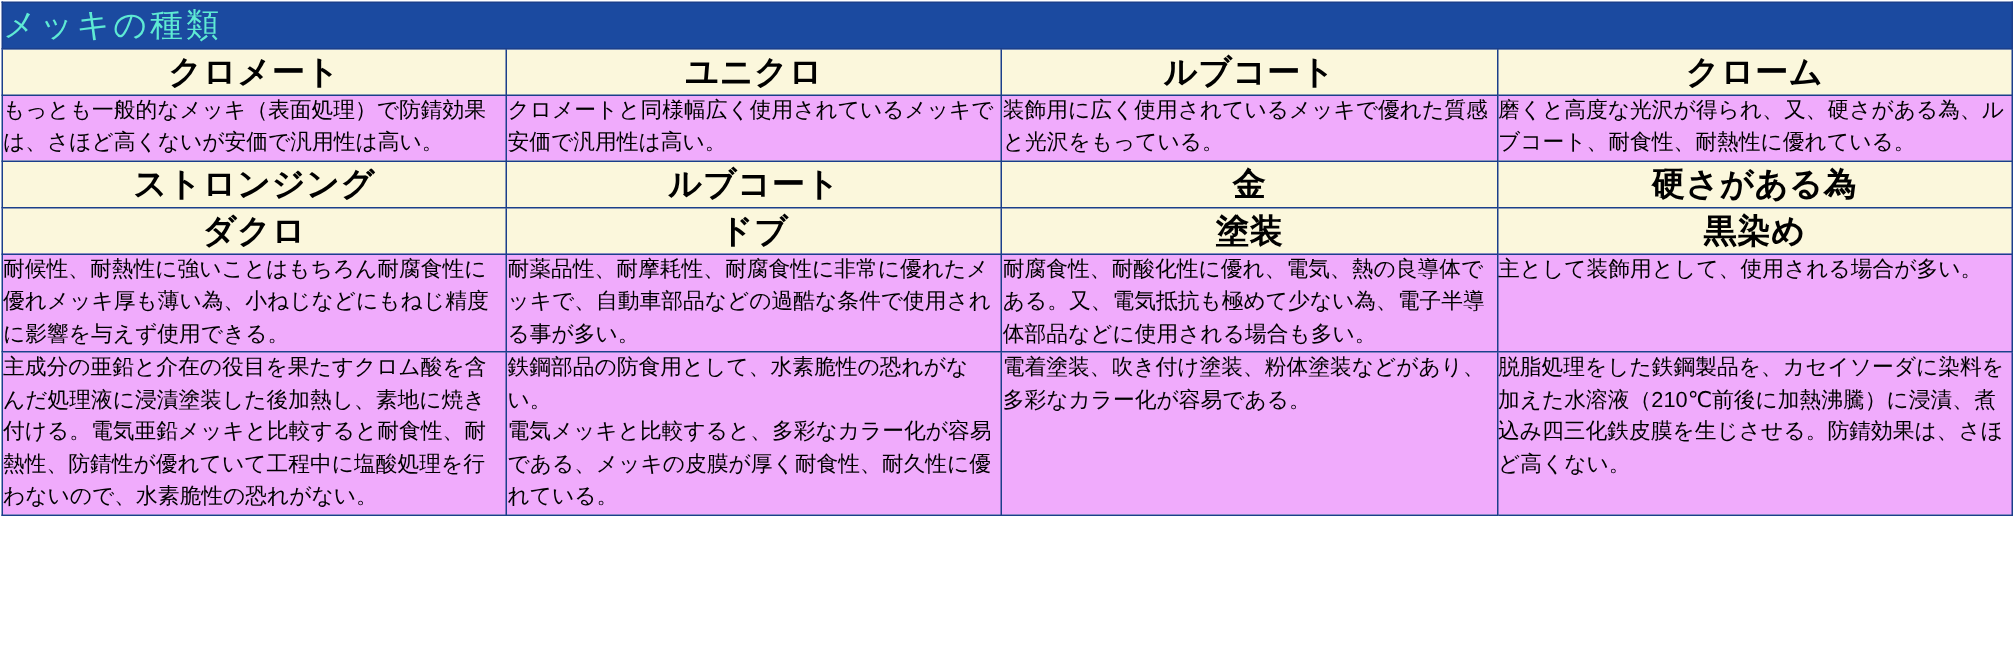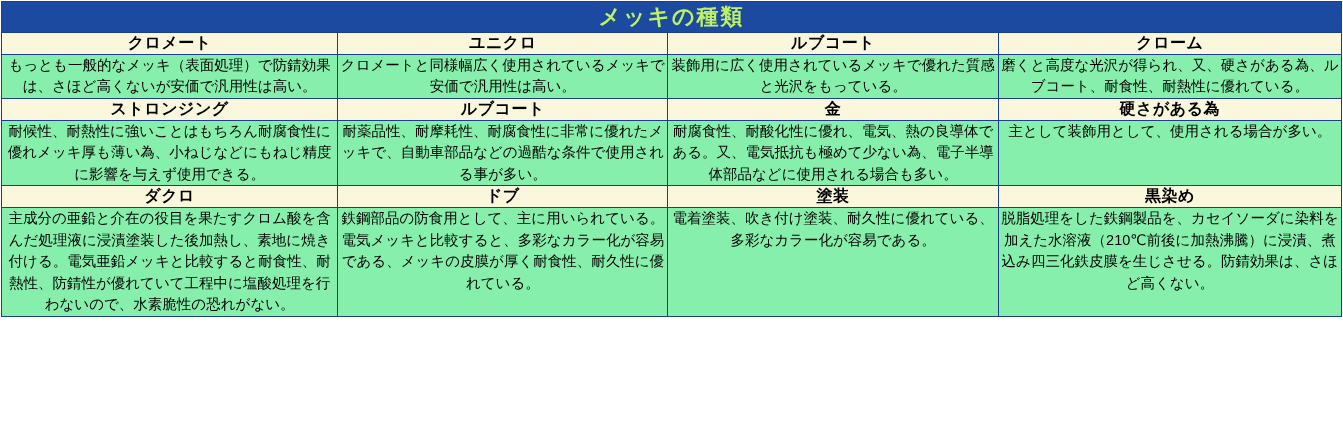--- a/index.html
+++ b/index.html
@@ -26,42 +26,42 @@
     margin: 1px;
     table-layout: fixed;
   }
   table.plating td, table.plating th {
     border: 1px solid #1b3f8b;
     vertical-align: top;
     padding: 0;
   }
   .title-cell {
     background: #1b4aa0;
-    color: #bef264;
-    text-align: center;
-    font-weight: bold;
+    color: #5eead4;
+    text-align: left;
+    font-weight: normal;
     font-size: 22px;
     letter-spacing: 2px;
     padding: 7px 0 8px 0;
     border: 1px solid #1b3f8b;
   }
   .hdr {
     background: #fbf7dc;
     text-align: center;
     font-weight: bold;
-    font-size: 16px;
+    font-size: 22px;
     padding: 6px 0 7px 0;
     letter-spacing: 0.5px;
   }
   .body-cell {
-    background: #86efac;
+    background: #f0abfc;
     font-size: 14.5px;
     line-height: 1.48;
     padding: 6px 7px 8px 7px;
-    text-align: center;
+    text-align: left;
   }
   .body-cell p {
     margin: 0;
   }
   .col1 { width: 336px; }
   .col2 { width: 330px; }
   .col3 { width: 330px; }
   .col4 { width: 343px; }
 </style>
 </head>
@@ -93,36 +93,36 @@
         <td class="body-cell">磨くと高度な光沢が得られ、又、硬さがある為、ルブコート、耐食性、耐熱性に優れている。</td>
       </tr>
 
       <tr>
         <td class="hdr">ストロンジング</td>
         <td class="hdr">ルブコート</td>
         <td class="hdr">金</td>
         <td class="hdr">硬さがある為</td>
       </tr>
       <tr>
+        <td class="hdr">ダクロ</td>
+        <td class="hdr">ドブ</td>
+        <td class="hdr">塗装</td>
+        <td class="hdr">黒染め</td>
+      </tr>
+
+      <tr>
         <td class="body-cell">耐候性、耐熱性に強いことはもちろん耐腐食性に優れメッキ厚も薄い為、小ねじなどにもねじ精度に影響を与えず使用できる。</td>
         <td class="body-cell">耐薬品性、耐摩耗性、耐腐食性に非常に優れたメッキで、自動車部品などの過酷な条件で使用される事が多い。</td>
         <td class="body-cell">耐腐食性、耐酸化性に優れ、電気、熱の良導体である。又、電気抵抗も極めて少ない為、電子半導体部品などに使用される場合も多い。</td>
         <td class="body-cell">主として装飾用として、使用される場合が多い。</td>
       </tr>
-
-      <tr>
-        <td class="hdr">ダクロ</td>
-        <td class="hdr">ドブ</td>
-        <td class="hdr">塗装</td>
-        <td class="hdr">黒染め</td>
-      </tr>
       <tr>
         <td class="body-cell">主成分の亜鉛と介在の役目を果たすクロム酸を含んだ処理液に浸漬塗装した後加熱し、素地に焼き付ける。電気亜鉛メッキと比較すると耐食性、耐熱性、防錆性が優れていて工程中に塩酸処理を行わないので、水素脆性の恐れがない。</td>
         <td class="body-cell">
-            <p>鉄鋼部品の防食用として、主に用いられている。</p>
+            <p>鉄鋼部品の防食用として、水素脆性の恐れがない。</p>
             <p>電気メッキと比較すると、多彩なカラー化が容易である、メッキの皮膜が厚く耐食性、耐久性に優れている。</p>
           </td>
-        <td class="body-cell">電着塗装、吹き付け塗装、耐久性に優れている、多彩なカラー化が容易である。</td>
+        <td class="body-cell">電着塗装、吹き付け塗装、粉体塗装などがあり、多彩なカラー化が容易である。</td>
         <td class="body-cell">脱脂処理をした鉄鋼製品を、カセイソーダに染料を加えた水溶液（210℃前後に加熱沸騰）に浸漬、煮込み四三化鉄皮膜を生じさせる。防錆効果は、さほど高くない。</td>
       </tr>
     </tbody>
   </table>
 </div>
 
 </body></html>

